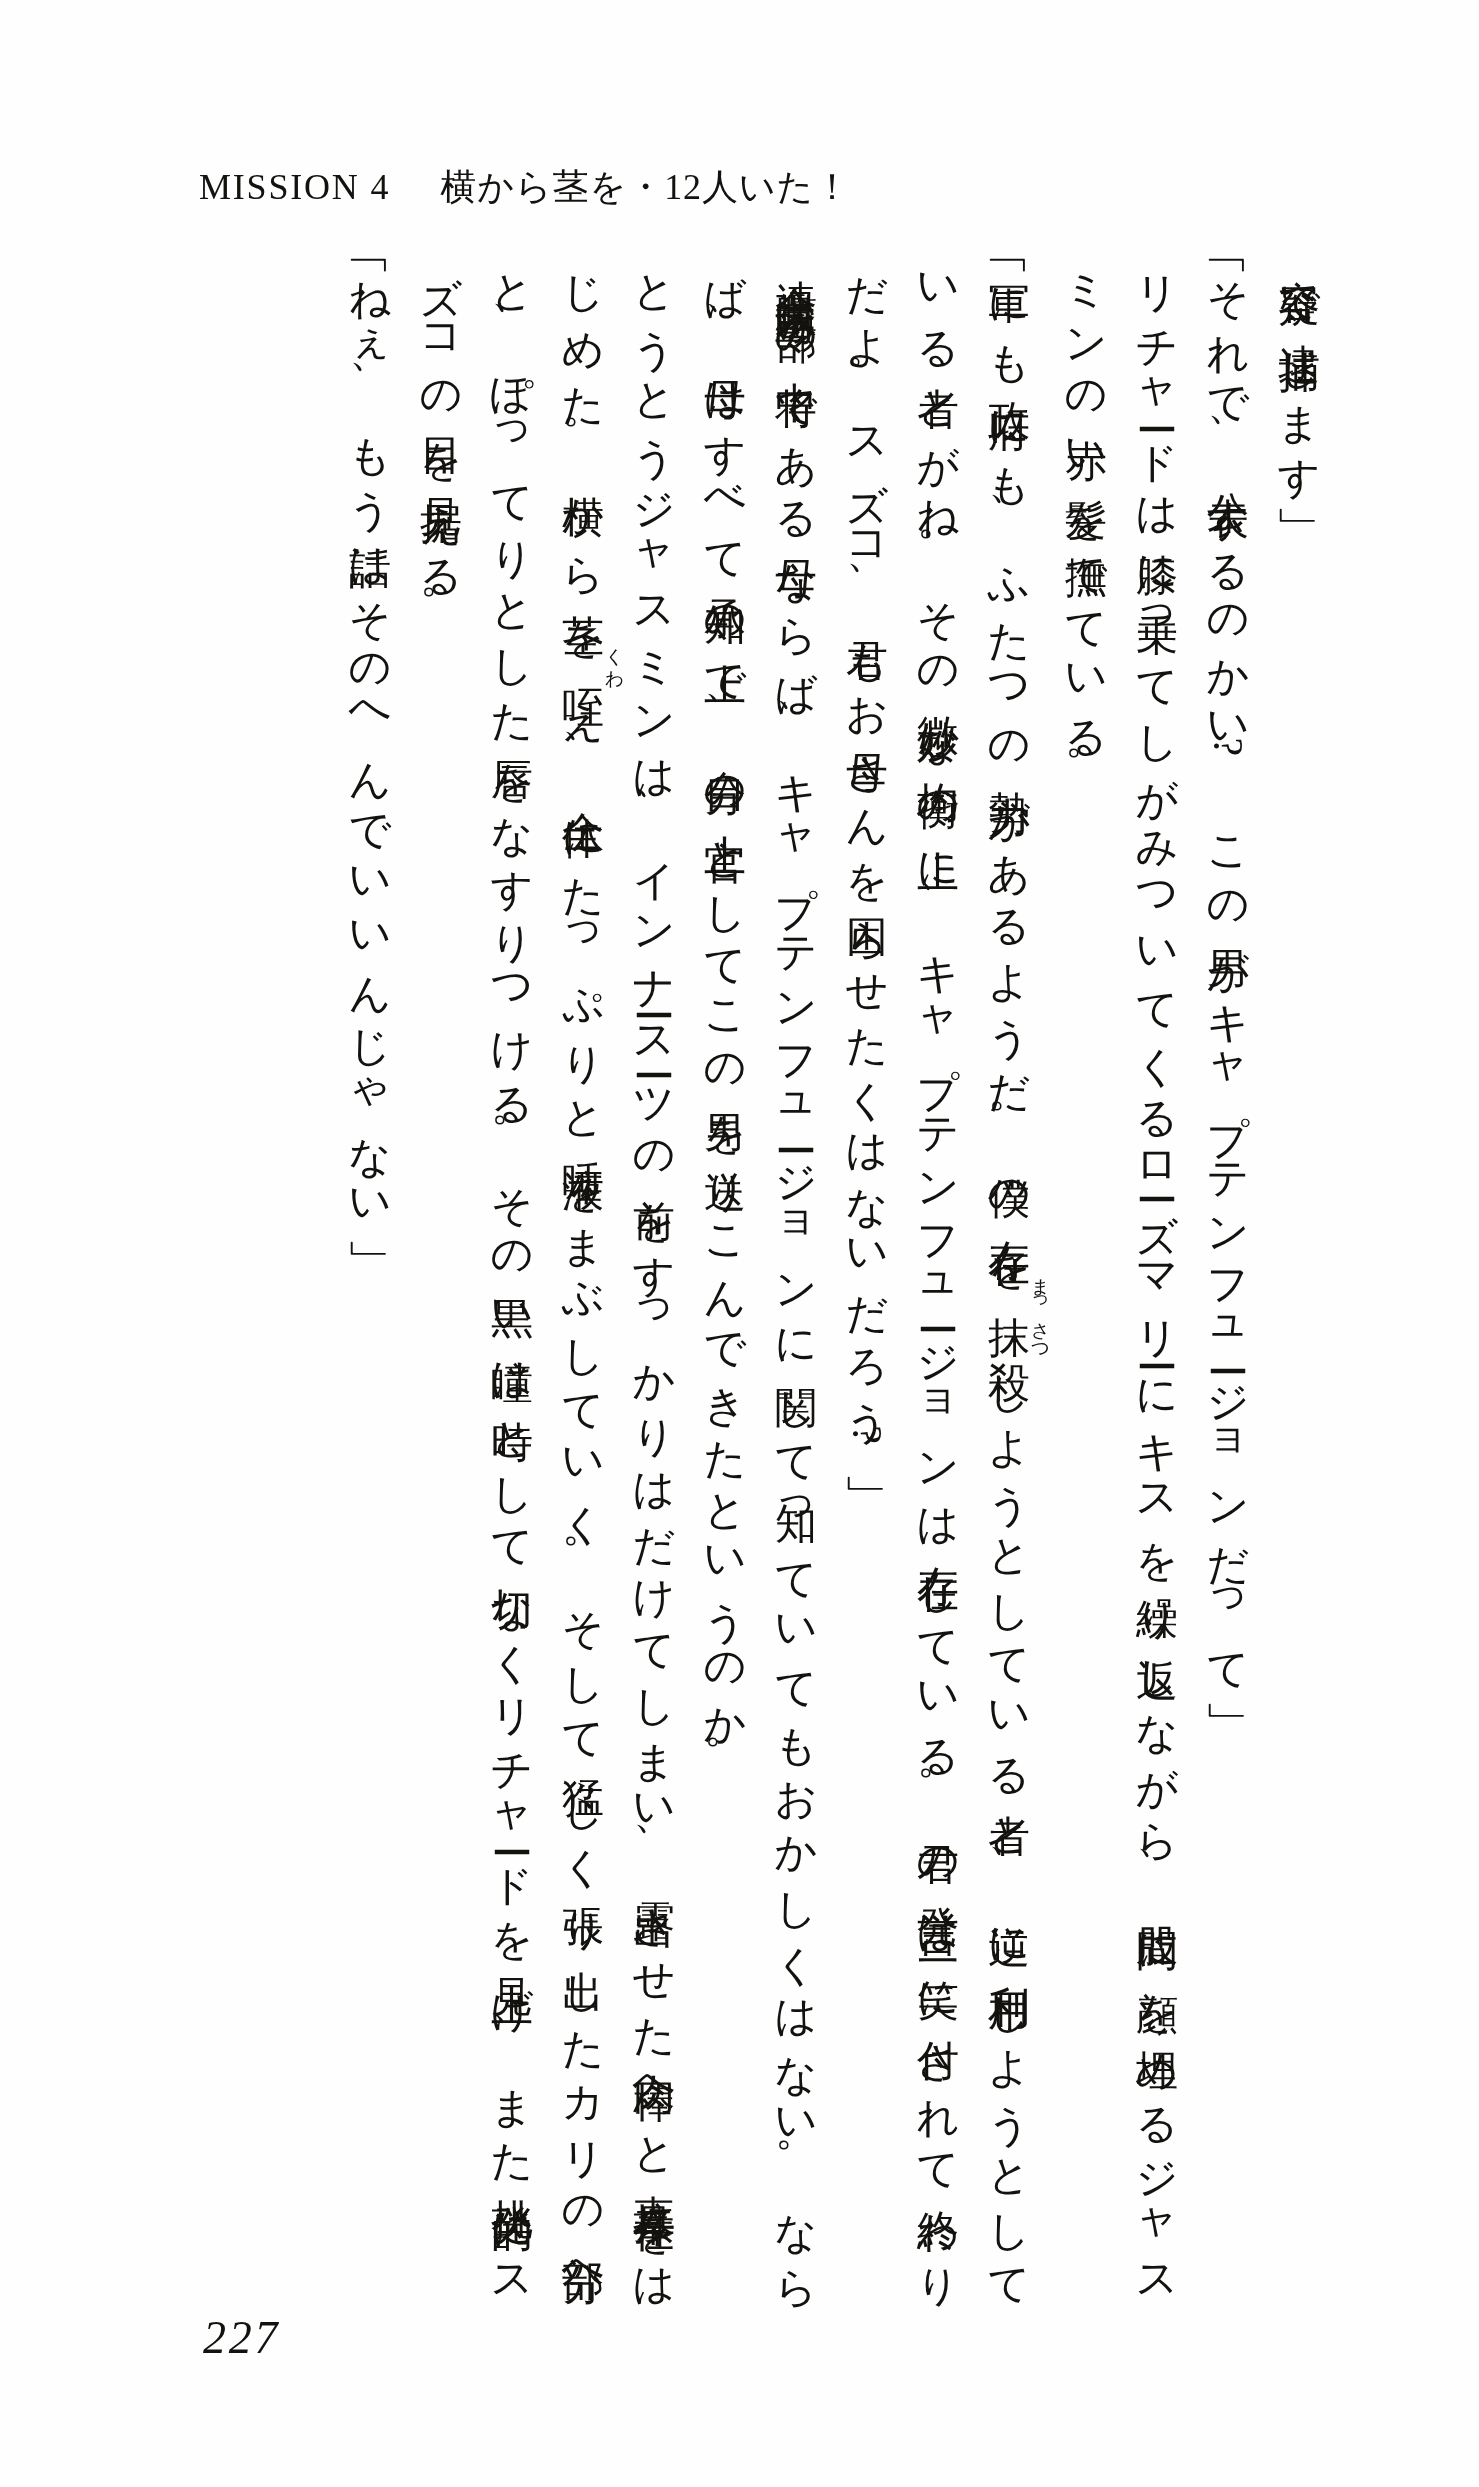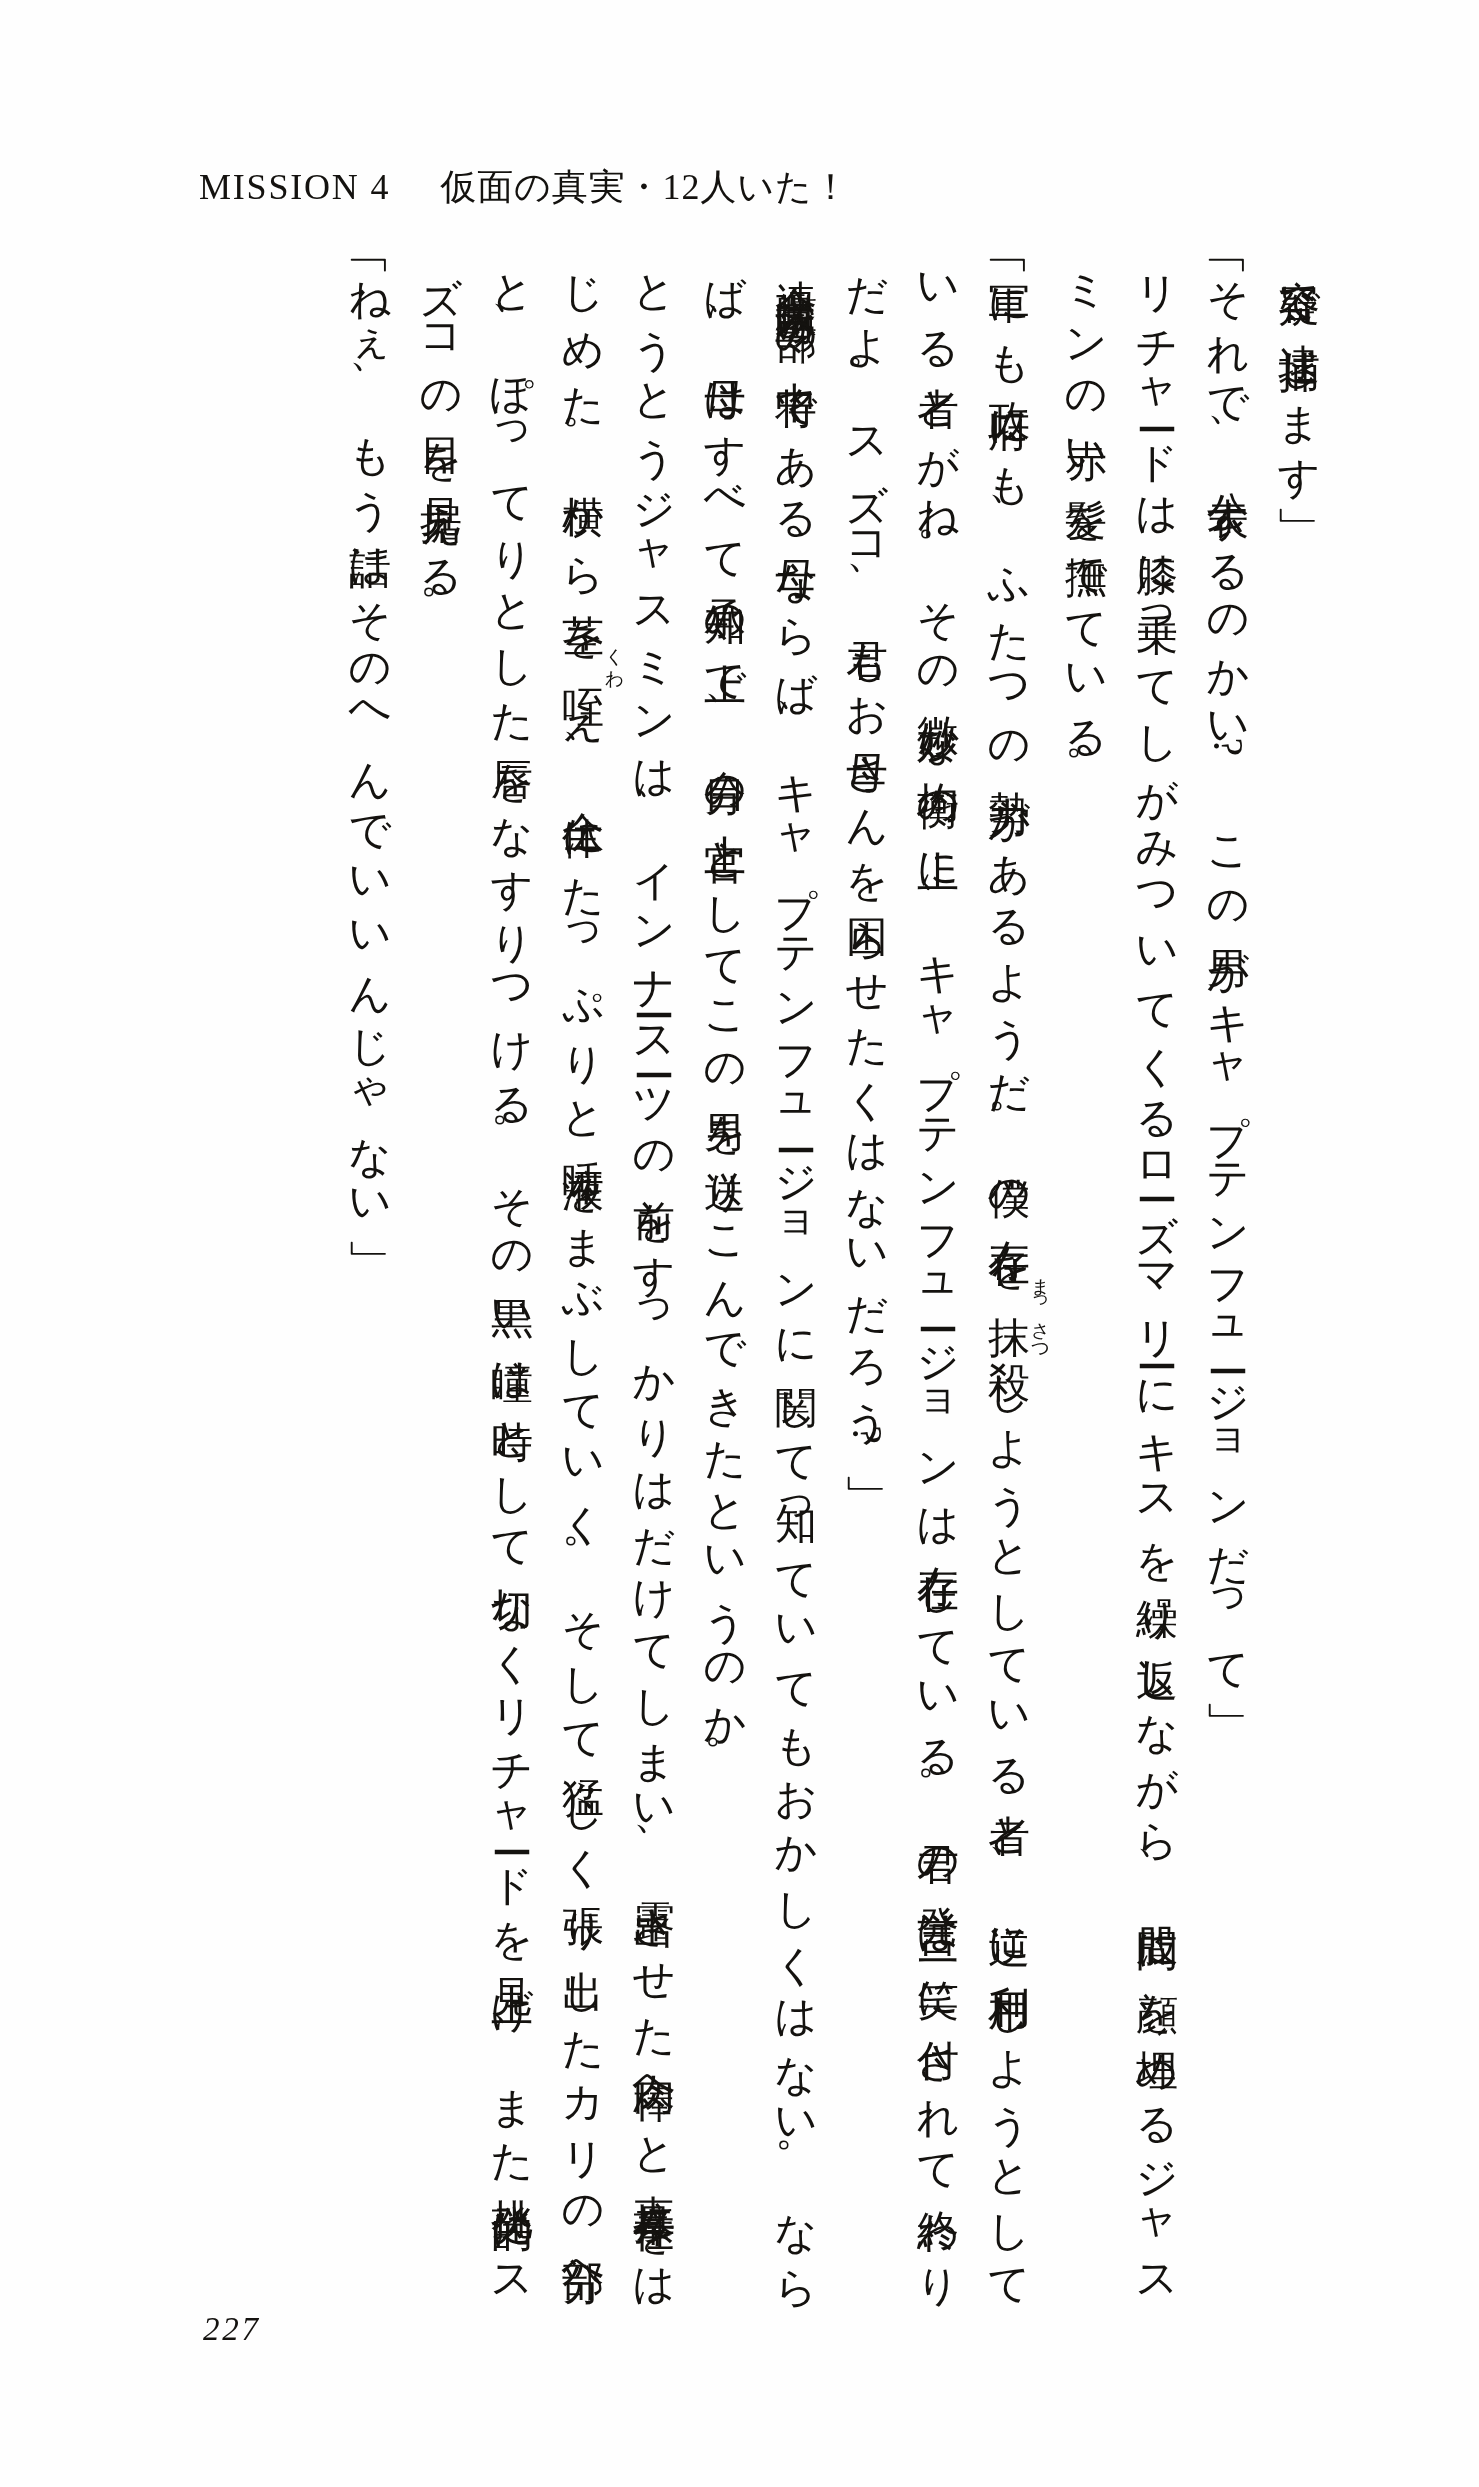--- a/index.html
+++ b/index.html
@@ -54,31 +54,31 @@
     ruby-position: over;
   }
   ruby rt {
     font-size: 18.5px;
     letter-spacing: 0.9px;
   }
   .page-number {
     position: absolute;
     top: 2311px;
     left: 203px;
-    font-size: 33px;
+    font-size: 46px;
     font-style: italic;
     letter-spacing: 2.8px;
   }
 </style>
 </head>
 <body style="background: rgb(254, 254, 254); color: rgb(20, 18, 15);">
 
 <div class="page">
 
-  <div class="chapter-header"><span class="mission-label">MISSION 4</span><span>仮面の真実・12人いた！</span></div>
+  <div class="chapter-header"><span class="mission-label">MISSION 4</span><span>横から茎を・12人いた！</span></div>
 
   <div class="main-text">
     <p>容疑で逮捕します」</p>
     <p>「それで、公表するのかい?　この男がキャプテンフュージョンだって」</p>
     <p>リチャードは膝に乗ってしがみついてくるローズマリーにキスを繰り返しながら、股間に顔を埋めるジャスミンの赤い髪を撫でている。</p>
     <p><span>「軍にも政府にも、ふたつの勢力があるようだ。僕の存在を</span><ruby><span>抹殺</span><rt>まっさつ</rt></ruby><span>しようとしている者と、逆に利用しようとしている者とがね。その微妙な均衡の上に、キャプテンフュージョンは存在している。君の発言は一笑に付されて終わりだよ。スズコ、君もお母さんを困らせたくはないだろう?」</span></p>
     <p>連合艦隊司令部の中将である母ならば、キャプテンフュージョンに関して知っていてもおかしくはない。ならば、母はすべて承知の上で、自分の上官としてこの男を送りこんできたというのか。</p>
     <p><span>とうとうジャスミンは、インナースーツの前をすっかりはだけてしまい、露出させた肉棒へと直接奉仕をはじめた。横から茎を</span><ruby><span>咥</span><rt>くわ</rt></ruby><span>え、全体にたっぷりと唾液をまぶしていく。そして猛々しく張り出したカリの部分へと、ぽってりとした唇をなすりつける。その黒い瞳は時として切なくリチャードを見上げ、また挑発的にスズコの目を見据える。</span></p>
     <p>「ねぇ、もう話はそのへんでいいんじゃない」</p>
   </div>

